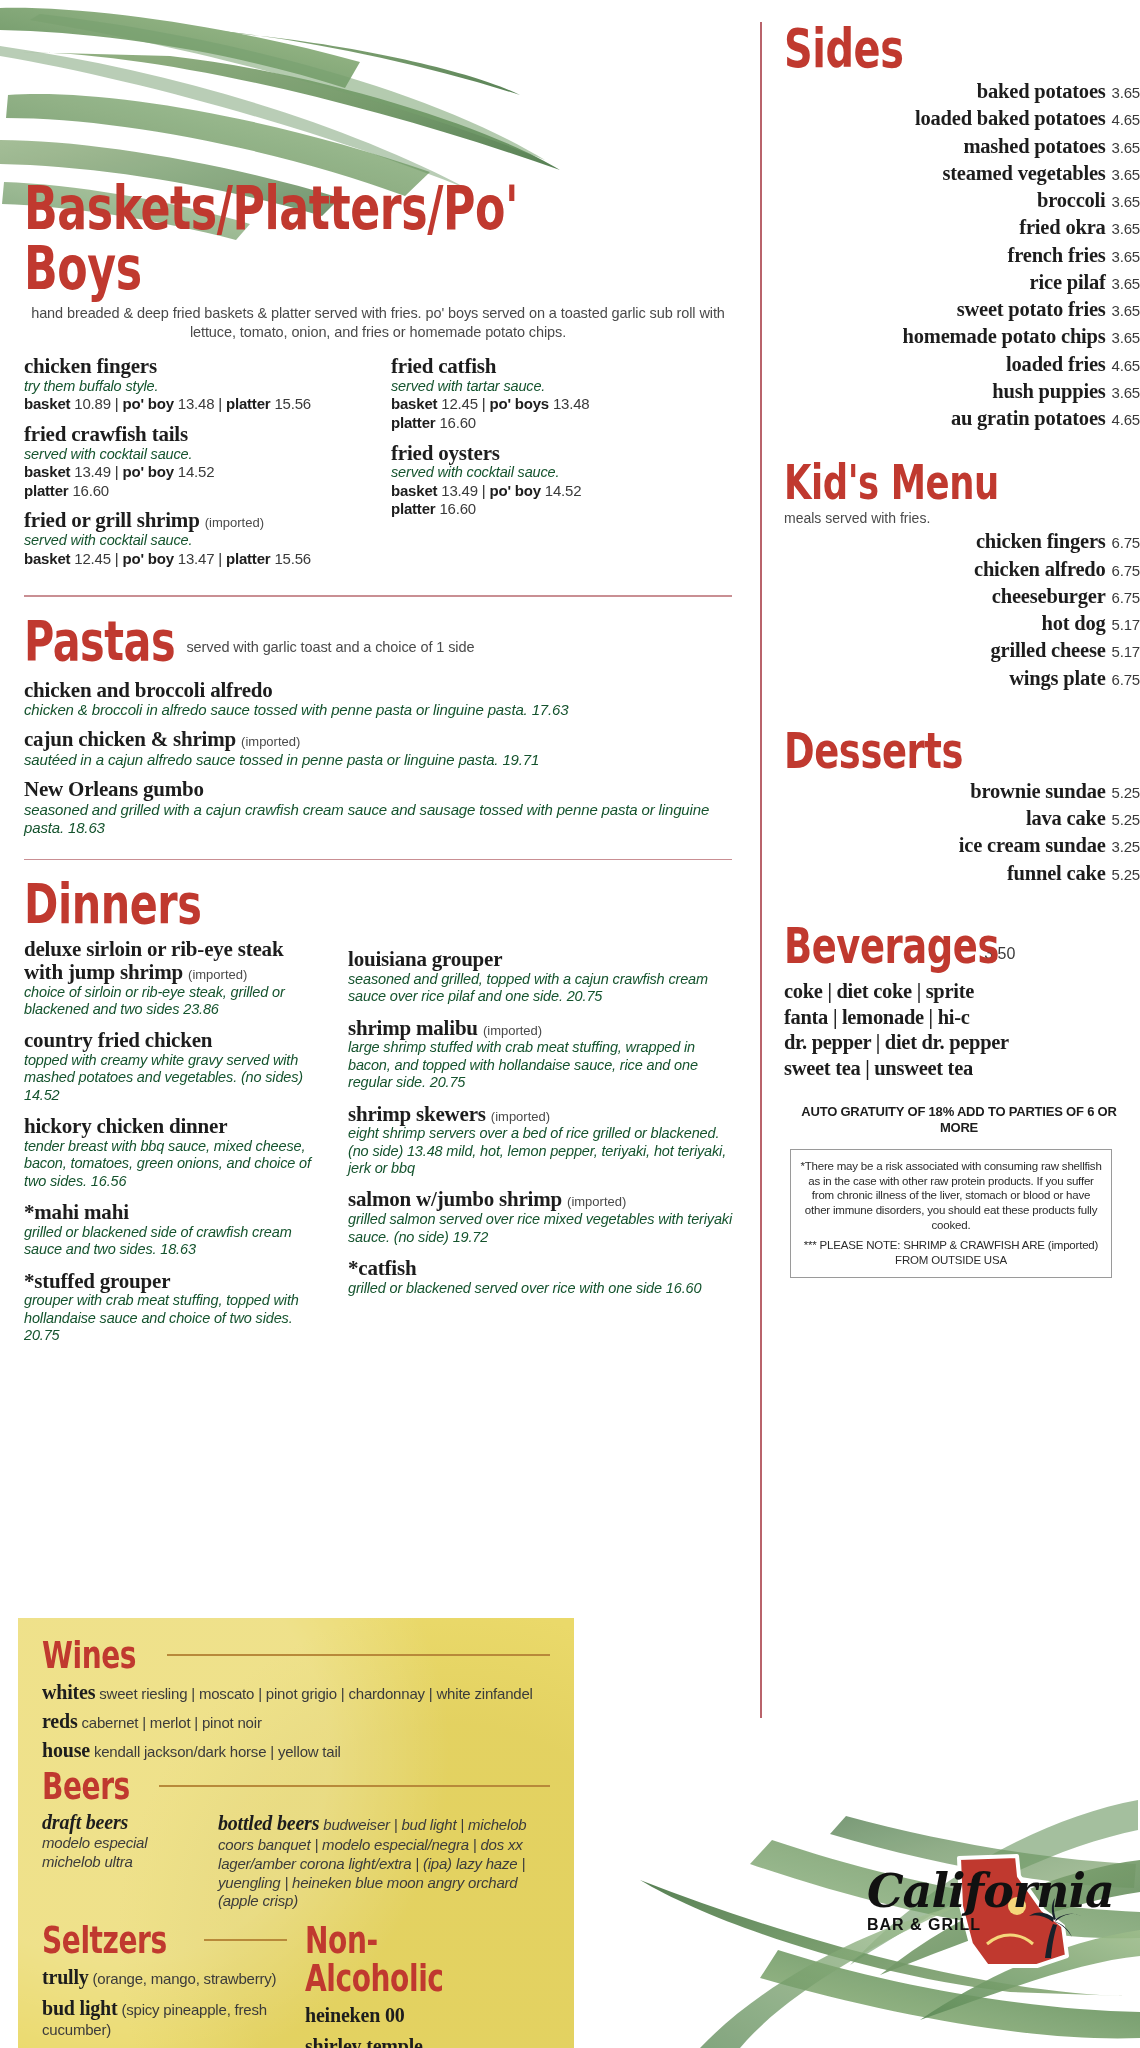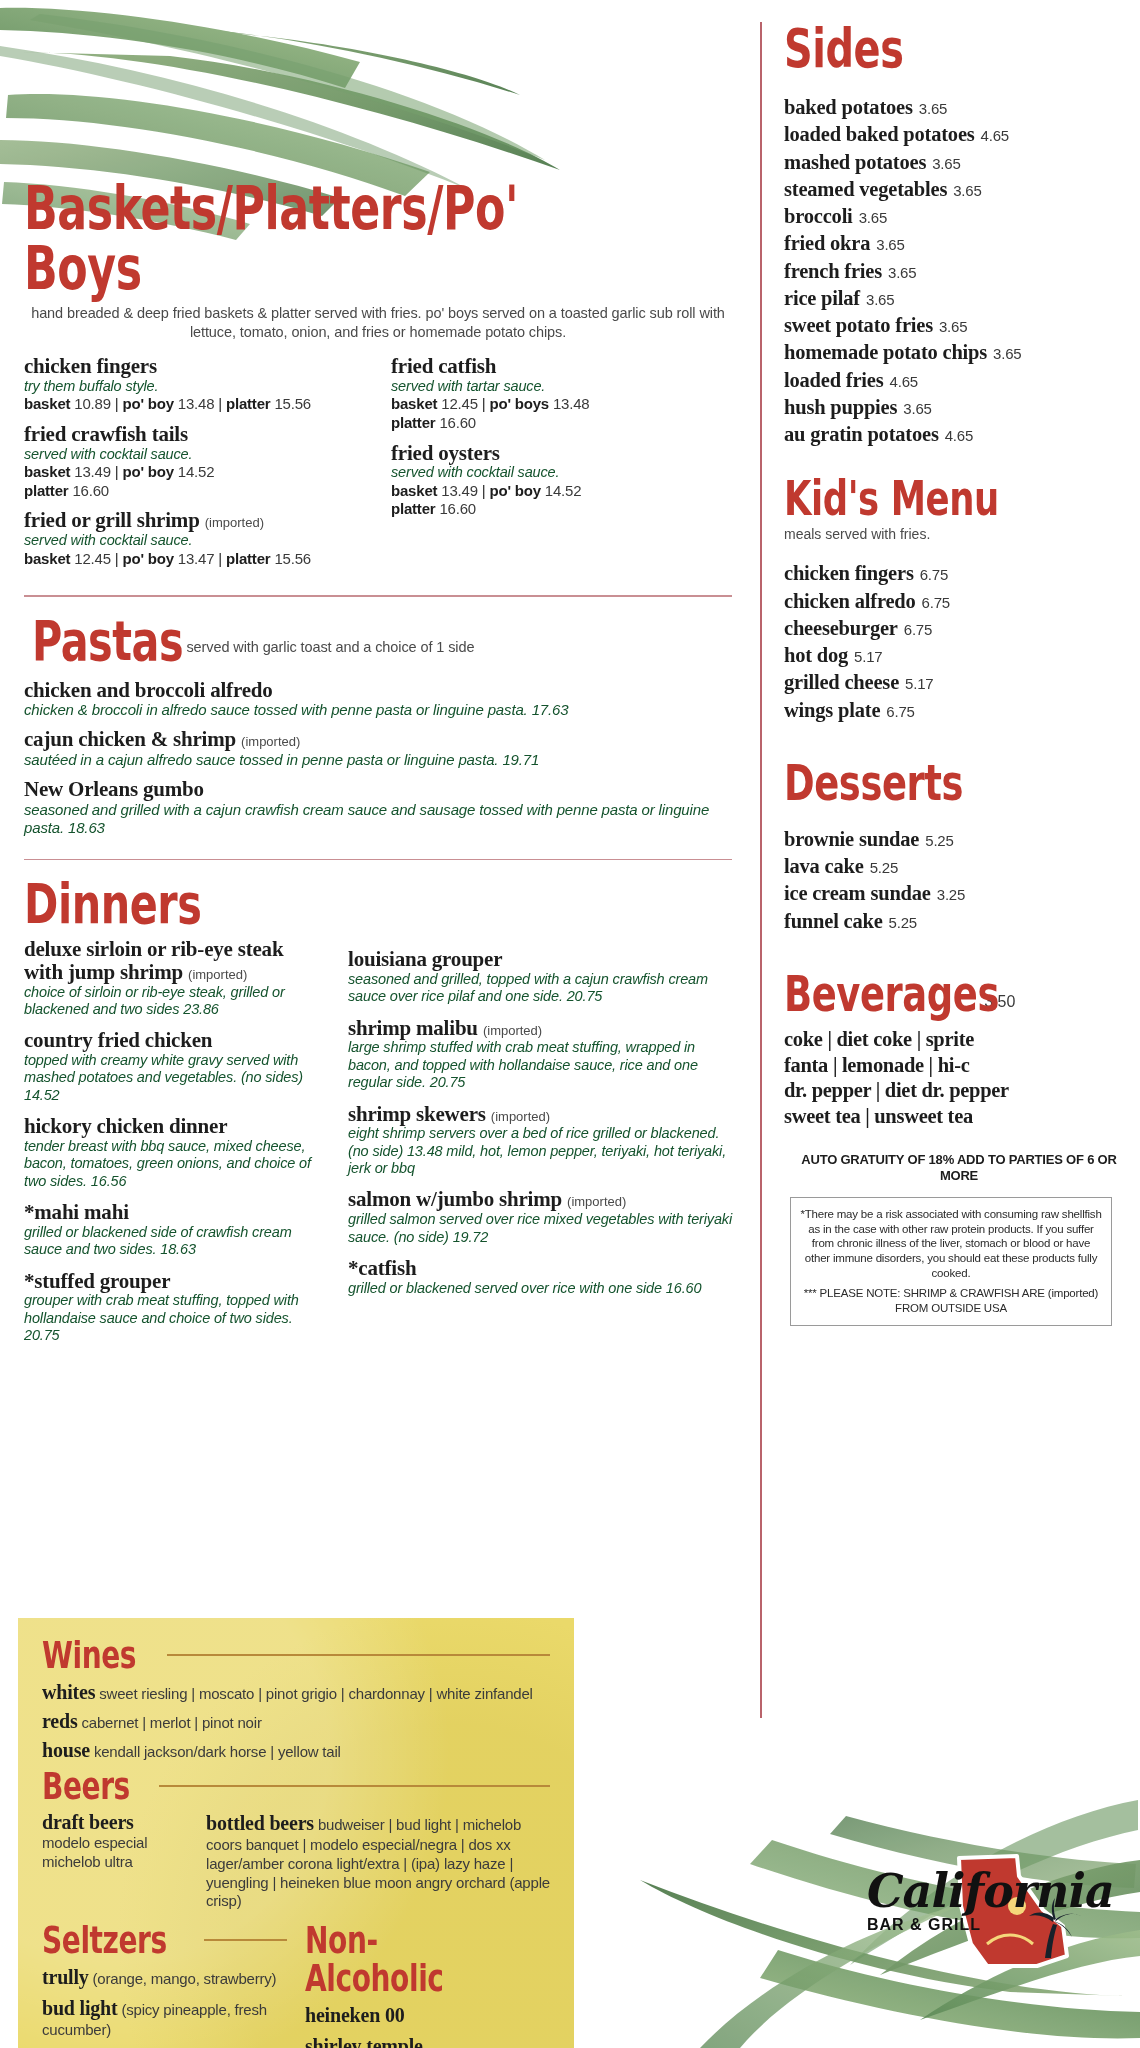--- a/index.html
+++ b/index.html
@@ -95,35 +95,35 @@
 
   .divider-h { height: 1.5px; background: #c98f93; margin: 18px 0 16px 0; }
 
   
   .baskets { padding: 178px 28px 0 24px; }
   .two-col { display: flex; gap: 26px; }
   .two-col > div { flex: 1; }
 
   
   .pastas { padding: 0 28px 0 24px; }
-  .pastas-head { display: flex; align-items: flex-end; gap: 16px; margin-left: 8px; }
+  .pastas-head { display: flex; align-items: flex-end; gap: 24px; }
   .pastas-head .sect-note { padding-bottom: 12px; margin-left: -46px; }
 
   .pastas .item-name { font-size: 21px; }
   .pastas .item-desc { font-size: 15px; }
 
   
   .dinners { padding: 0 28px 0 24px; }
   .dinners .two-col { gap: 24px; }
   .dinners .col-a { width: 300px; flex: none; }
   .dinners .item { margin-bottom: 11px; }
 
   
   .rsect { margin-bottom: 6px; }
-  .rlist { margin-top: 18px; }
+  .rlist { margin-top: 2px; text-align: right; }
   .rrow {
     font-family: "Liberation Serif", serif;
     font-size: 20.5px;
     font-weight: 700;
     color: #1d1d1d;
     line-height: 1.33;
     letter-spacing: -0.2px;
   }
   .rrow .rprice {
     font-family: "Liberation Sans", sans-serif;
@@ -192,21 +192,21 @@
   .ytitle-row .rule { flex: 1; height: 2px; background: #b8893a; }
   .yrow { font-size: 15px; color: #3b3b3b; line-height: 1.25; letter-spacing: -0.2px; }
   .ylabel {
     font-family: "Liberation Serif", serif;
     font-weight: 700;
     font-size: 20px;
     color: #1d1d1d;
     letter-spacing: -0.2px;
   }
   .ygroup { margin: 6px 0 4px 0; }
-  .beers-cols { display: flex; gap: 14px; }
+  .beers-cols { display: flex; gap: 26px; font-style: italic; }
   .beers-cols .bc1 { width: 150px; flex: none; }
   .beers-cols .bc2 { flex: 1; }
   .bottom-two { display: flex; gap: 18px; }
   .bottom-two > div { flex: 1; }
 
   
   .logo-wrap {
     position: absolute;
     right: 33px;
     bottom: 58px;

